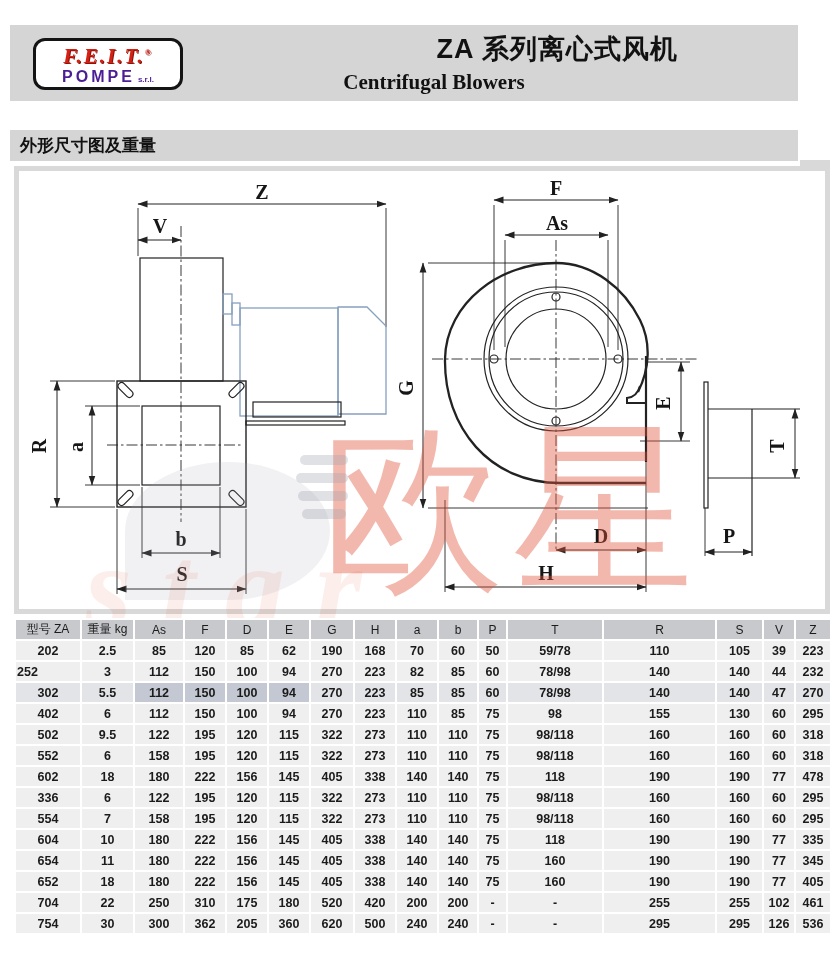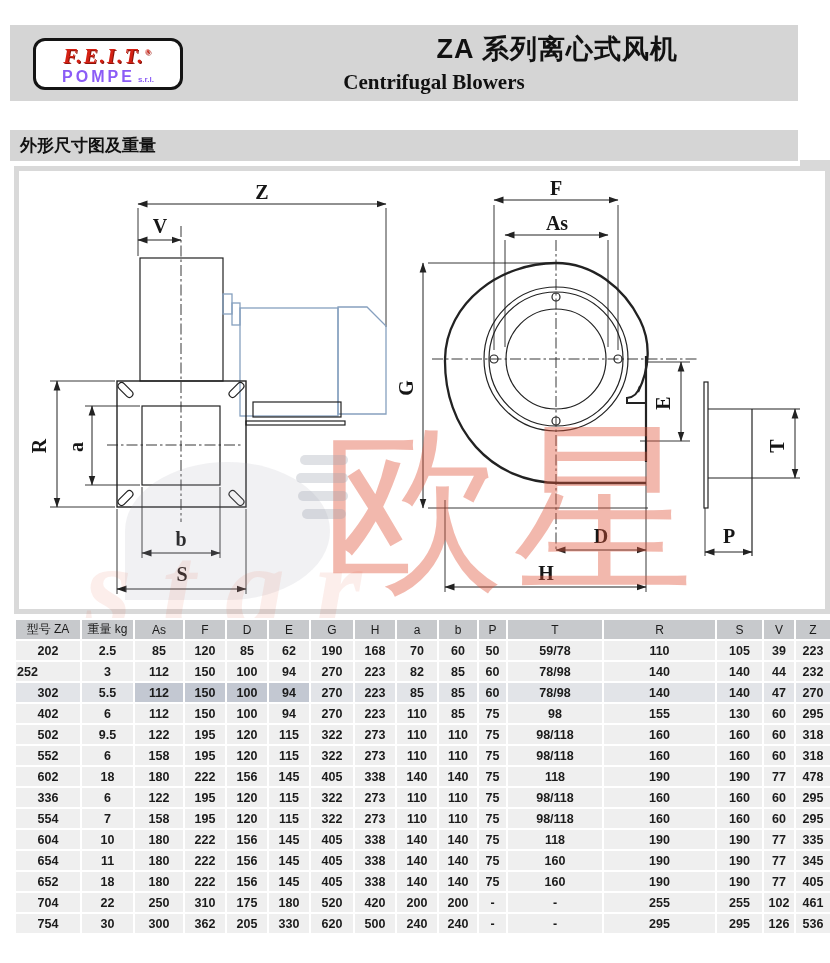--- a/index.html
+++ b/index.html
@@ -7,21 +7,21 @@
         font-family:"Liberation Sans","DejaVu Sans",sans-serif;color:#111;}
 
   
   .band{position:absolute;left:10px;top:25px;width:788px;height:76px;background:#d5d5d5;}
   .logo{position:absolute;left:23px;top:13px;width:150px;height:52px;background:#fff;
         border:3px solid #141414;border-radius:12px;text-align:center;box-sizing:border-box;}
   .logo-feit{font-family:"Liberation Serif",serif;font-weight:bold;font-style:italic;
         color:#d42114;font-size:21px;line-height:23px;letter-spacing:2px;
         text-shadow:1px 1px 0 #8a1208;}
   .logo-reg{font-size:8px;vertical-align:super;color:#d42114;font-style:normal;}
-  .logo-pompe{font-size:16px;font-weight:bold;letter-spacing:3px;color:#8b5cf6;line-height:17px;}
+  .logo-pompe{font-size:16px;font-weight:bold;letter-spacing:3px;color:#4c1d95;line-height:17px;}
   .logo-srl{font-size:8px;letter-spacing:0;margin-left:3px;font-weight:bold;}
   .titles{position:absolute;left:180px;right:120px;top:6px;text-align:center;}
   .title-zh{font-size:27px;font-weight:bold;letter-spacing:1px;text-align:right;}
   .title-en{font-size:21px;font-weight:bold;font-family:"Liberation Serif",serif;margin-top:3px;}
 
   
   .section-bar{position:absolute;left:10px;top:130px;width:788px;height:31px;background:#d5d5d5;
         font-size:17px;font-weight:bold;line-height:31px;padding-left:10px;box-sizing:border-box;}
   .corner-block{position:absolute;left:800px;top:160px;width:30px;height:27px;background:#d9d9d9;}
 
@@ -494,21 +494,21 @@
           <td>255</td>
           <td>102</td>
           <td>461</td>
         </tr>
         <tr class="shade-light">
           <td>754</td>
           <td>30</td>
           <td>300</td>
           <td>362</td>
           <td>205</td>
-          <td>330</td>
+          <td>360</td>
           <td>620</td>
           <td>500</td>
           <td>240</td>
           <td>240</td>
           <td>-</td>
           <td>-</td>
           <td>295</td>
           <td>295</td>
           <td>126</td>
           <td>536</td>

